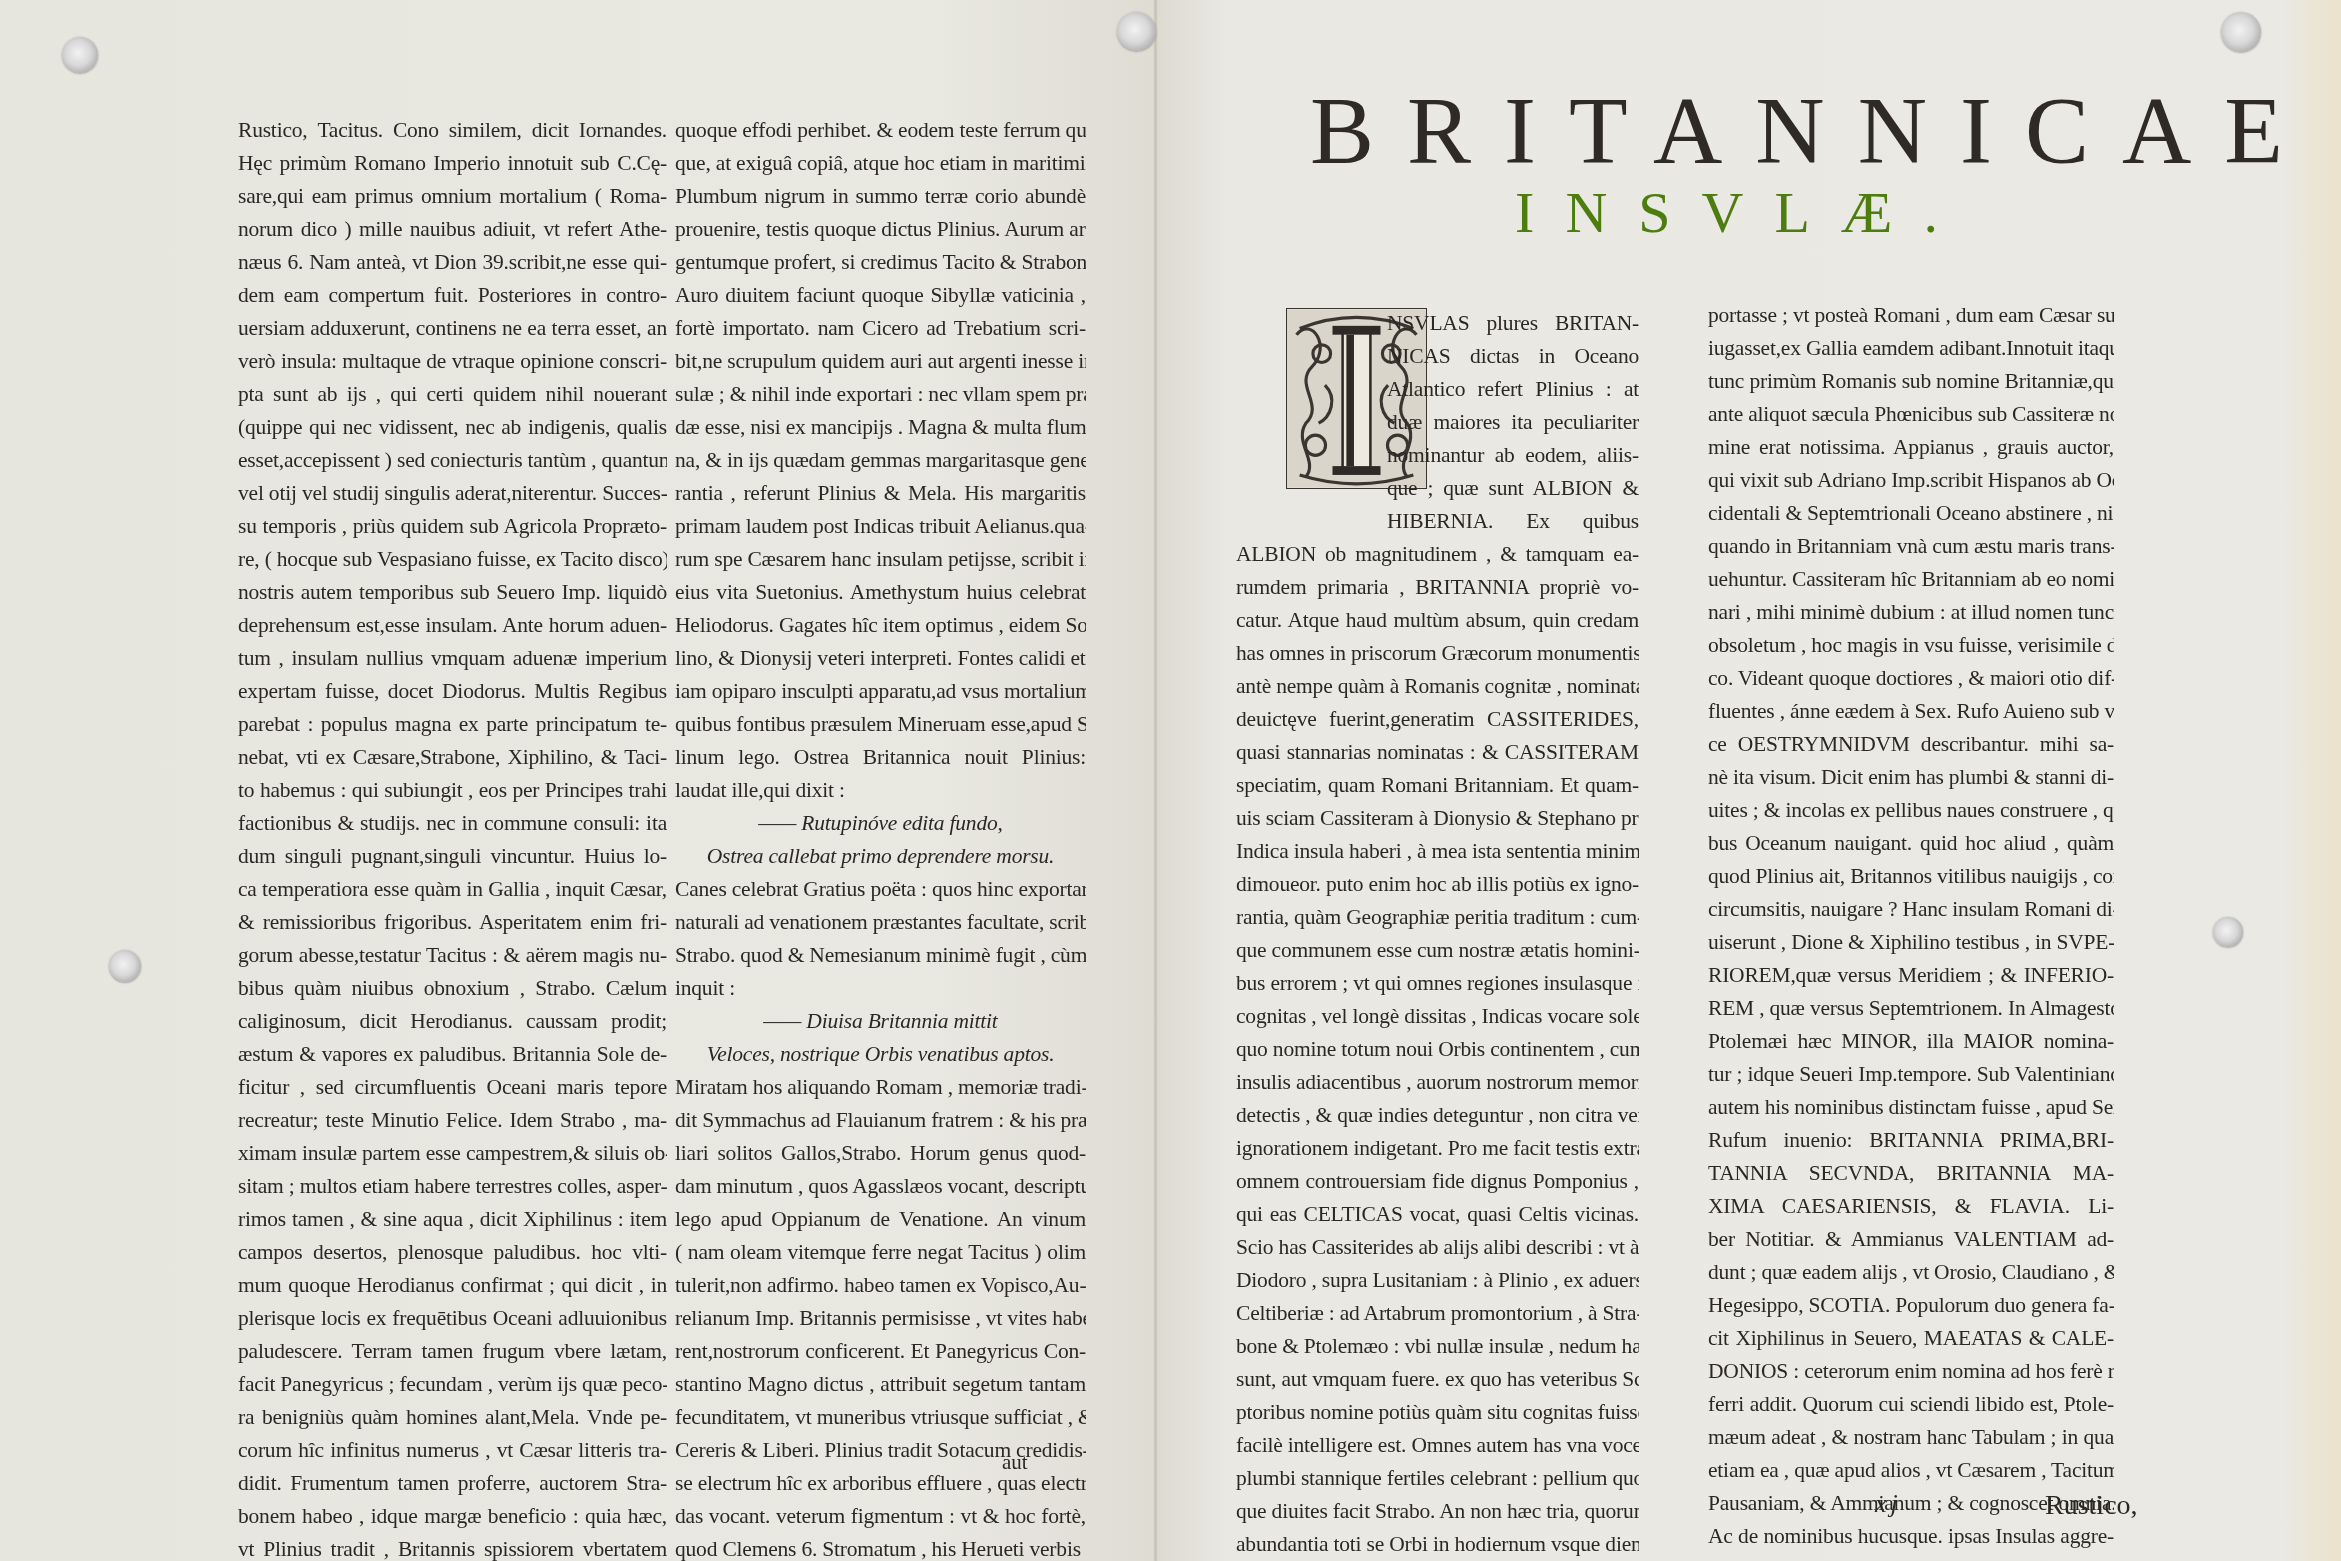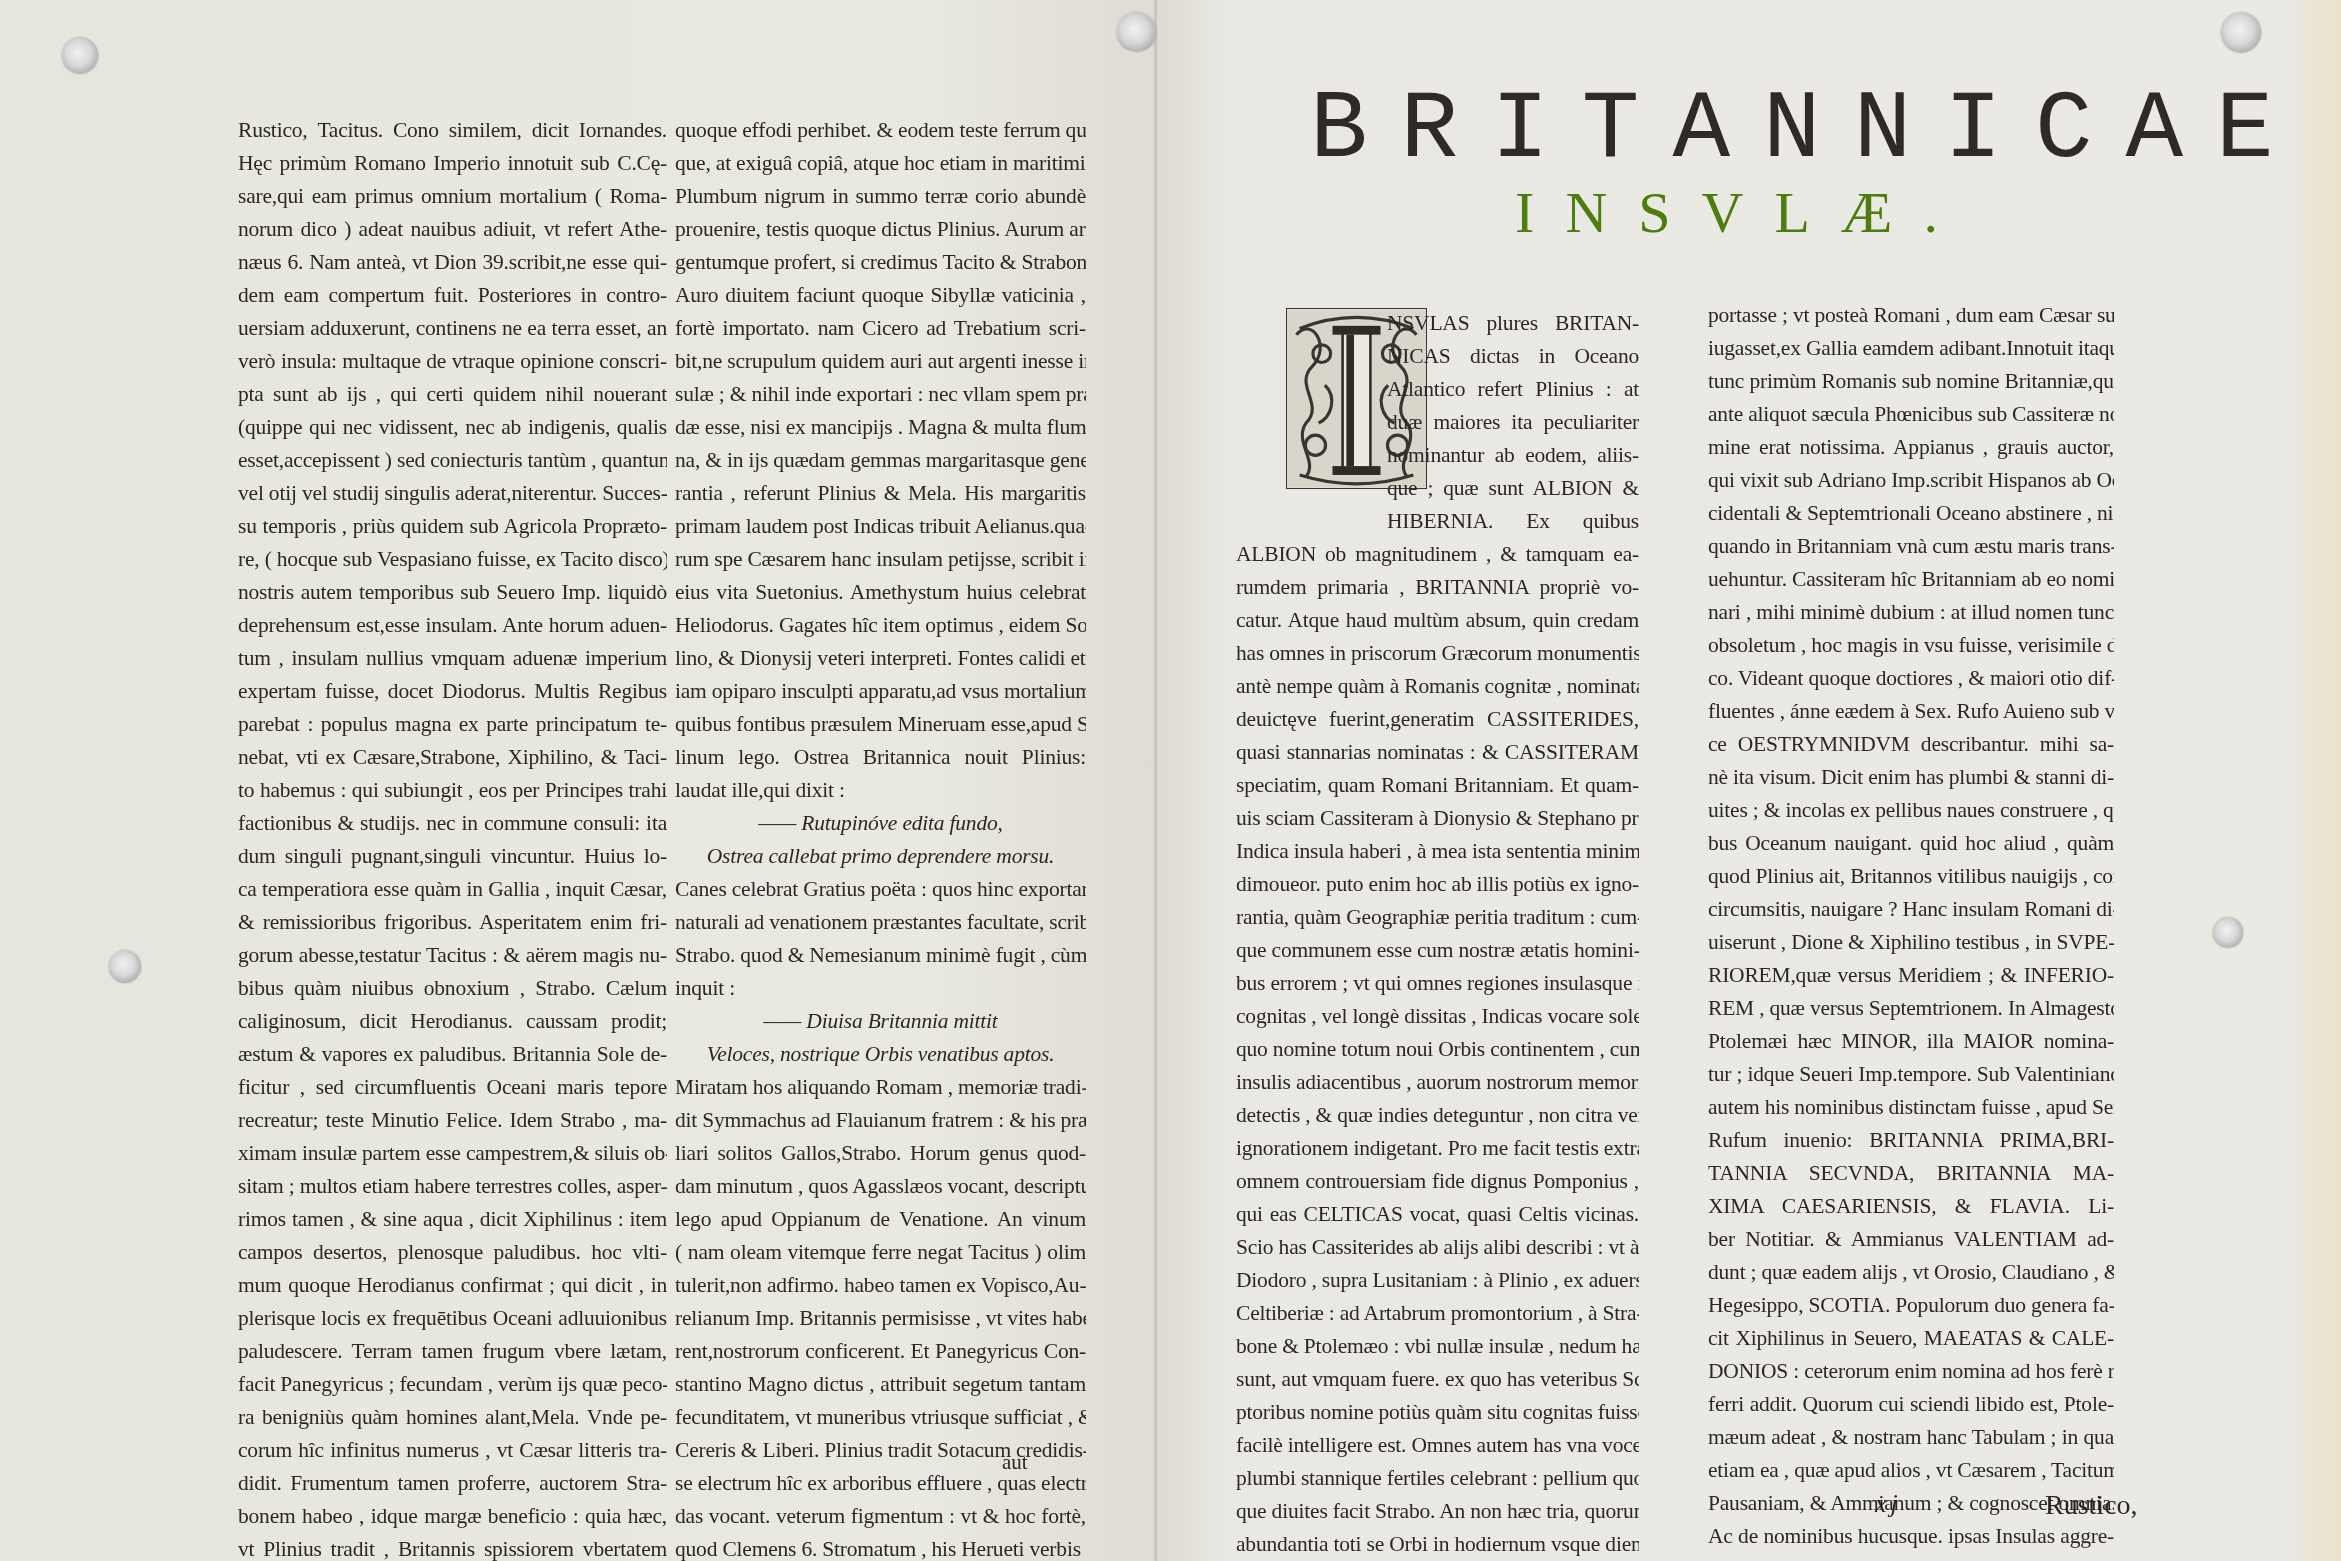--- a/index.html
+++ b/index.html
@@ -36,21 +36,21 @@
   .col .ln.last { text-align-last:left; }
   .col .ln.center { text-align:center; text-align-last:center; font-style:italic; }
   .lc1 { left:238px; top:114px; width:429px; }
   .lc2 { left:675px; top:114px; width:411px; }
   .rc1 { left:1236px; top:307px; width:403px; }
   .rc2 { left:1708px; top:299px; width:406px; }
   .rc1 .ln.drop { padding-left:151px; }
   .title-main {
     position:absolute; left:1310px; top:76px; width:802px;
     text-align:center; font-size:96px; letter-spacing:33px; line-height:109px;
-    color:#2f2a26; font-weight:normal;font-family:Liberation Mono, monospace;
+    color:#2f2a26; font-weight:normal;
   }
   .title-sub {
     position:absolute; left:1511px; top:181px; width:462px;
     text-align:center; font-size:58px; letter-spacing:31px; line-height:64px;
     color:#4d7c0f;
   }
   .dropcap {
     position:absolute; left:1286px; top:308px; width:141px; height:181px;
     background:#ece9e0;
     border:1.3px solid #3a3531;
@@ -77,21 +77,21 @@
 
 <div class="page page-left"></div>
 <div class="page page-right"></div>
 <div class="fold"></div>
 <div class="edge-right"></div>
 
 <div class="col lc1">
     <span class="ln">Rusticо, Tacitus. Cono similem, dicit Iornandes.</span>
     <span class="ln">Hęc primùm Romano Imperio innotuit sub C.Cę-</span>
     <span class="ln">sare,qui eam primus omnium mortalium ( Roma-</span>
-    <span class="ln">norum dico ) adeat nauibus adiuit, vt refert Athe-</span>
+    <span class="ln">norum dico ) mille nauibus adiuit, vt refert Athe-</span>
     <span class="ln">næus 6. Nam anteà, vt Dion 39.scribit,ne esse qui-</span>
     <span class="ln">dem eam compertum fuit. Posteriores in contro-</span>
     <span class="ln">uersiam adduxerunt, continens ne ea terra esset, an</span>
     <span class="ln">verò insula: multaque de vtraque opinione conscri-</span>
     <span class="ln">pta sunt ab ijs , qui certi quidem nihil nouerant</span>
     <span class="ln">(quippe qui nec vidissent, nec ab indigenis, qualis</span>
     <span class="ln">esset,accepissent ) sed coniecturis tantùm , quantum</span>
     <span class="ln">vel otij vel studij singulis aderat,niterentur. Succes-</span>
     <span class="ln">su temporis , priùs quidem sub Agricola Propræto-</span>
     <span class="ln">re, ( hocque sub Vespasiano fuisse, ex Tacito disco)</span>

